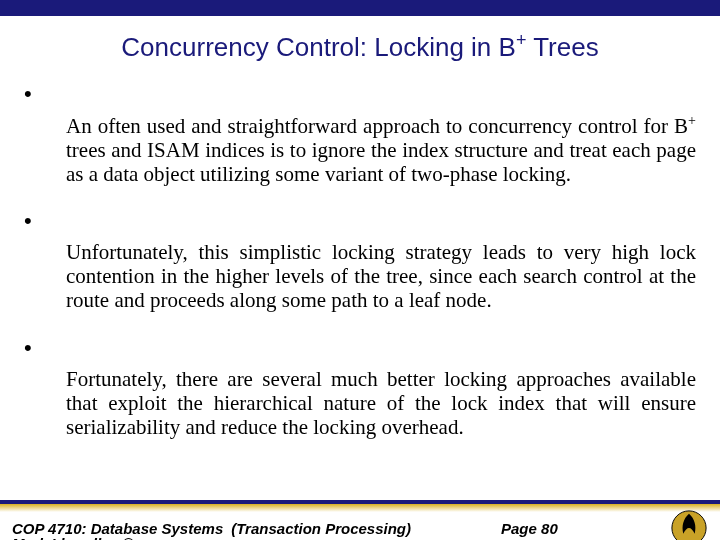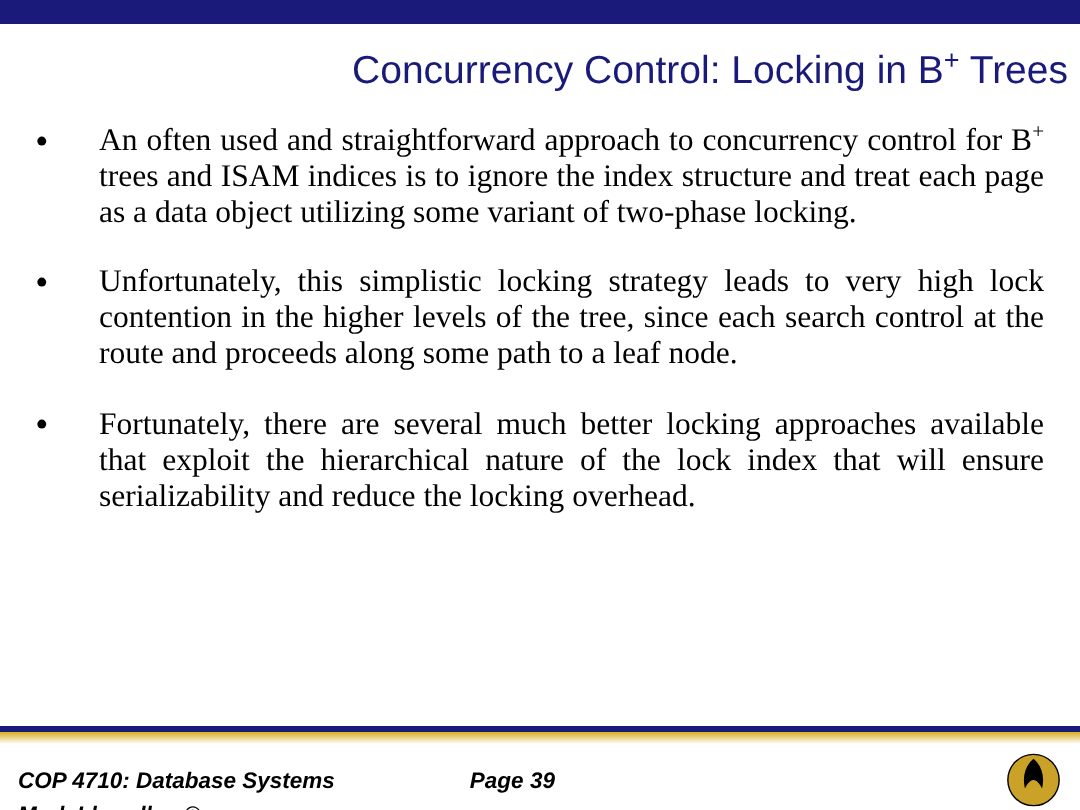--- a/index.html
+++ b/index.html
@@ -1,28 +1,28 @@
 <!DOCTYPE html>
 <html><head>
 <meta charset="utf-8">
 <style>
 * { margin: 0; padding: 0; box-sizing: border-box; }
 body { width: 720px; height: 540px; background: #fff; font-family: Georgia, 'Times New Roman', serif; overflow: hidden; position: relative; }
 .header-bar { width: 100%; height: 16px; background: #1a1a7a; }
-.slide-title { font-family: Arial, sans-serif; font-size: 26px; color: #1a1a7a; text-align: right; padding: 14px 8px 8px; font-weight: normal; }
+.slide-title { font-family: Arial, sans-serif; font-size: 26px; color: #1a1a7a; text-align: center; padding: 14px 8px 8px; font-weight: normal; }
 .slide-title sup { font-size: 18px; vertical-align: super; }
 .content { padding: 10px 24px 0 24px; }
 .bullet { display: flex; margin-bottom: 22px; }
 .bullet-mark { width: 42px; flex-shrink: 0; font-size: 22px; color: #000; font-family: Arial, sans-serif; }
-.bullet-text { flex: 1; font-size: 21px; line-height: 1.15; color: #000; text-align: justify; }
+.bullet-text { flex: 1; font-size: 21px; line-height: 1.15; color: #000; text-align: justify; margin-top: 32px; }
 .bullet-text sup { font-size: 14px; vertical-align: super; }
 .footer { position: absolute; bottom: 0; left: 0; width: 100%; }
 .footer-bar { height: 4px; background: #1a1a7a; }
 .footer-grad { height: 8px; background: linear-gradient(to bottom, #d8b020, #fff); }
-.footer-content { display: flex; align-items: center; padding: 4px 12px 0; font-family: Arial, sans-serif; font-weight: bold; font-style: italic; font-size: 15px; color: #000; height: 44px; }
+.footer-content { display: flex; align-items: center; padding: 4px 12px 0; font-family: Arial, sans-serif; font-weight: bold; font-style: italic; font-size: 15px; color: #000; height: 28px; }
 .footer-course { flex: 0 0 auto; }
 .footer-topic { margin-left: 8px; flex: 0 0 auto; }
 .footer-page { margin-left: 90px; flex: 0 0 auto; }
 .footer-logo { margin-left: auto; width: 38px; height: 38px; }
 .footer-author { position: absolute; bottom: -12px; left: 12px; font-family: Arial, sans-serif; font-weight: bold; font-style: italic; font-size: 15px; color: #000; }
 </style>
 </head>
 <body>
 
 <div class="header-bar"></div>
@@ -44,21 +44,22 @@
     <div class="bullet-mark">•</div>
     <div class="bullet-text"><span>Fortunately, there are several much better locking approaches available that exploit the hierarchical nature of the lock index that will ensure serializability and reduce the locking overhead.</span></div>
   </div>
 </div>
 
 <div class="footer">
   <div class="footer-bar"></div>
   <div class="footer-grad"></div>
   <div class="footer-content">
     <span class="footer-course">COP 4710: Database Systems</span>
-    <span class="footer-page">Page 39</span>
+    <span class="footer-topic">(Transaction Processing)</span>
+    <span class="footer-page">Page 80</span>
     <span class="footer-logo">
       <svg viewBox="0 0 40 40">
           <circle cx="20" cy="20" r="18" fill="#c9a227" stroke="#000" stroke-width="1"></circle>
           <path d="M20 5 C 14 10 12 18 14 26 C 16 22 18 20 20 20 C 22 20 24 22 26 26 C 28 18 26 10 20 5 Z" fill="#000"></path>
         </svg>
     </span>
   </div>
   <div class="footer-author">Mark Llewellyn ©</div>
 </div>
 

